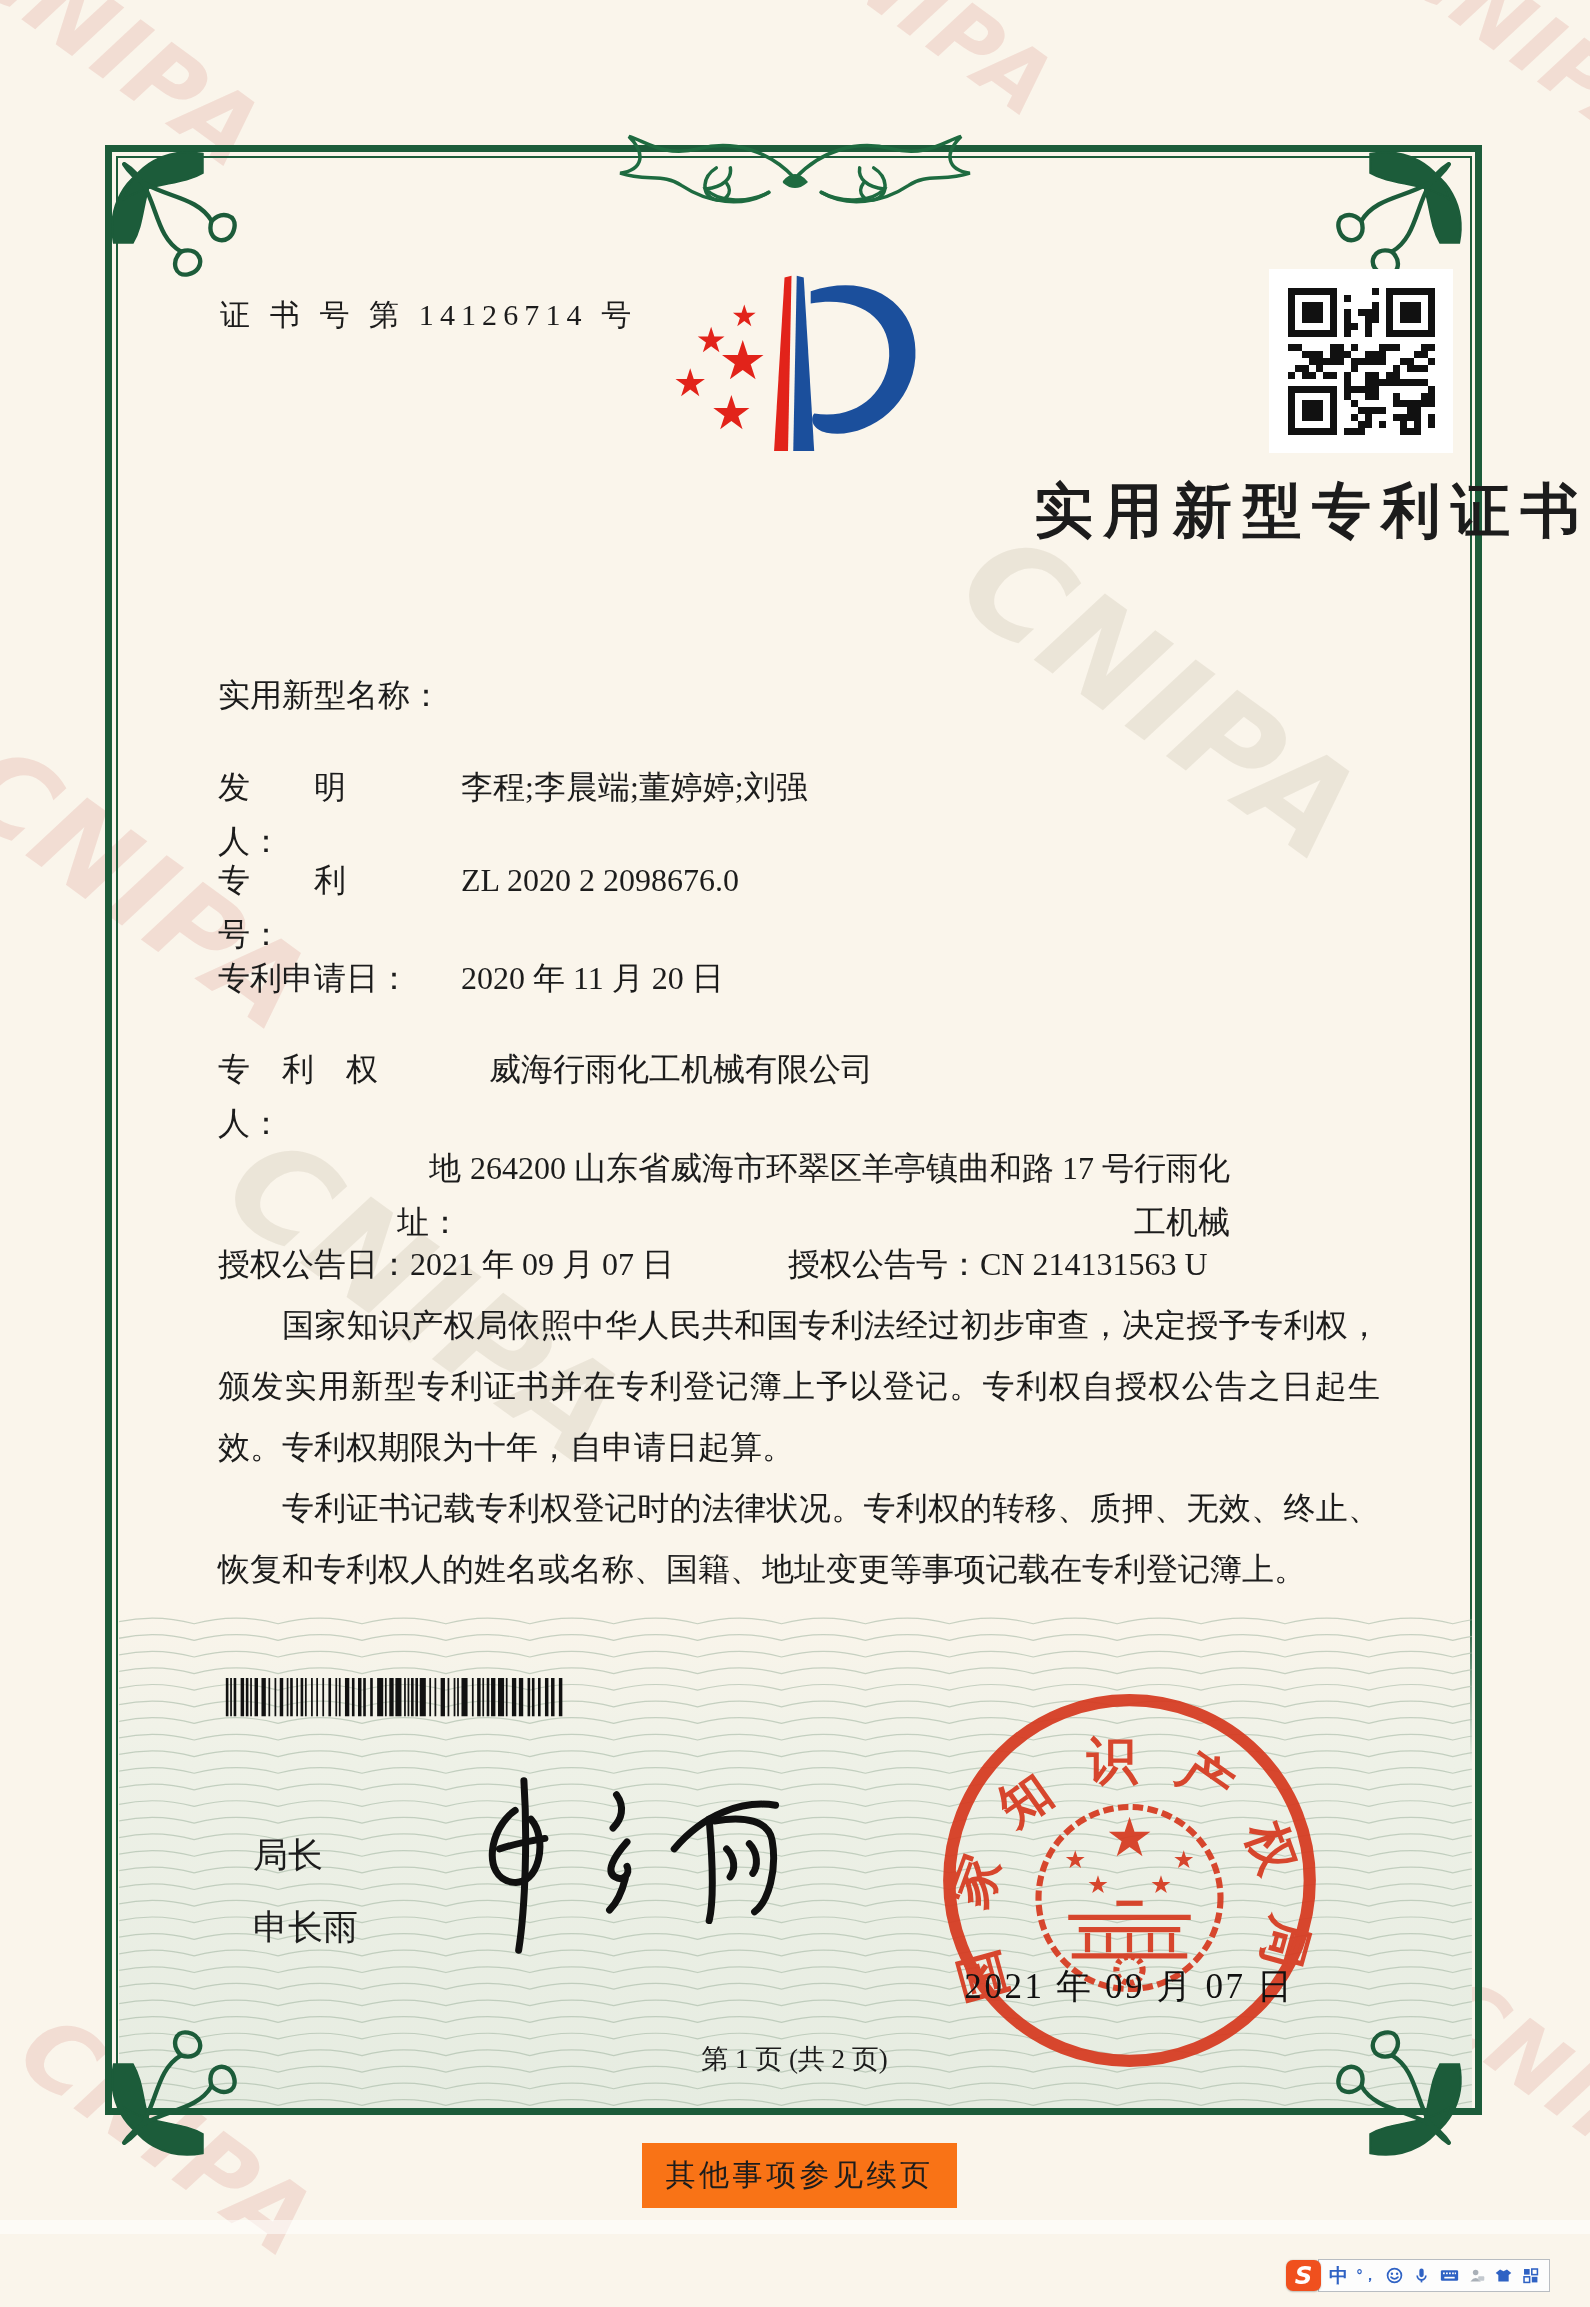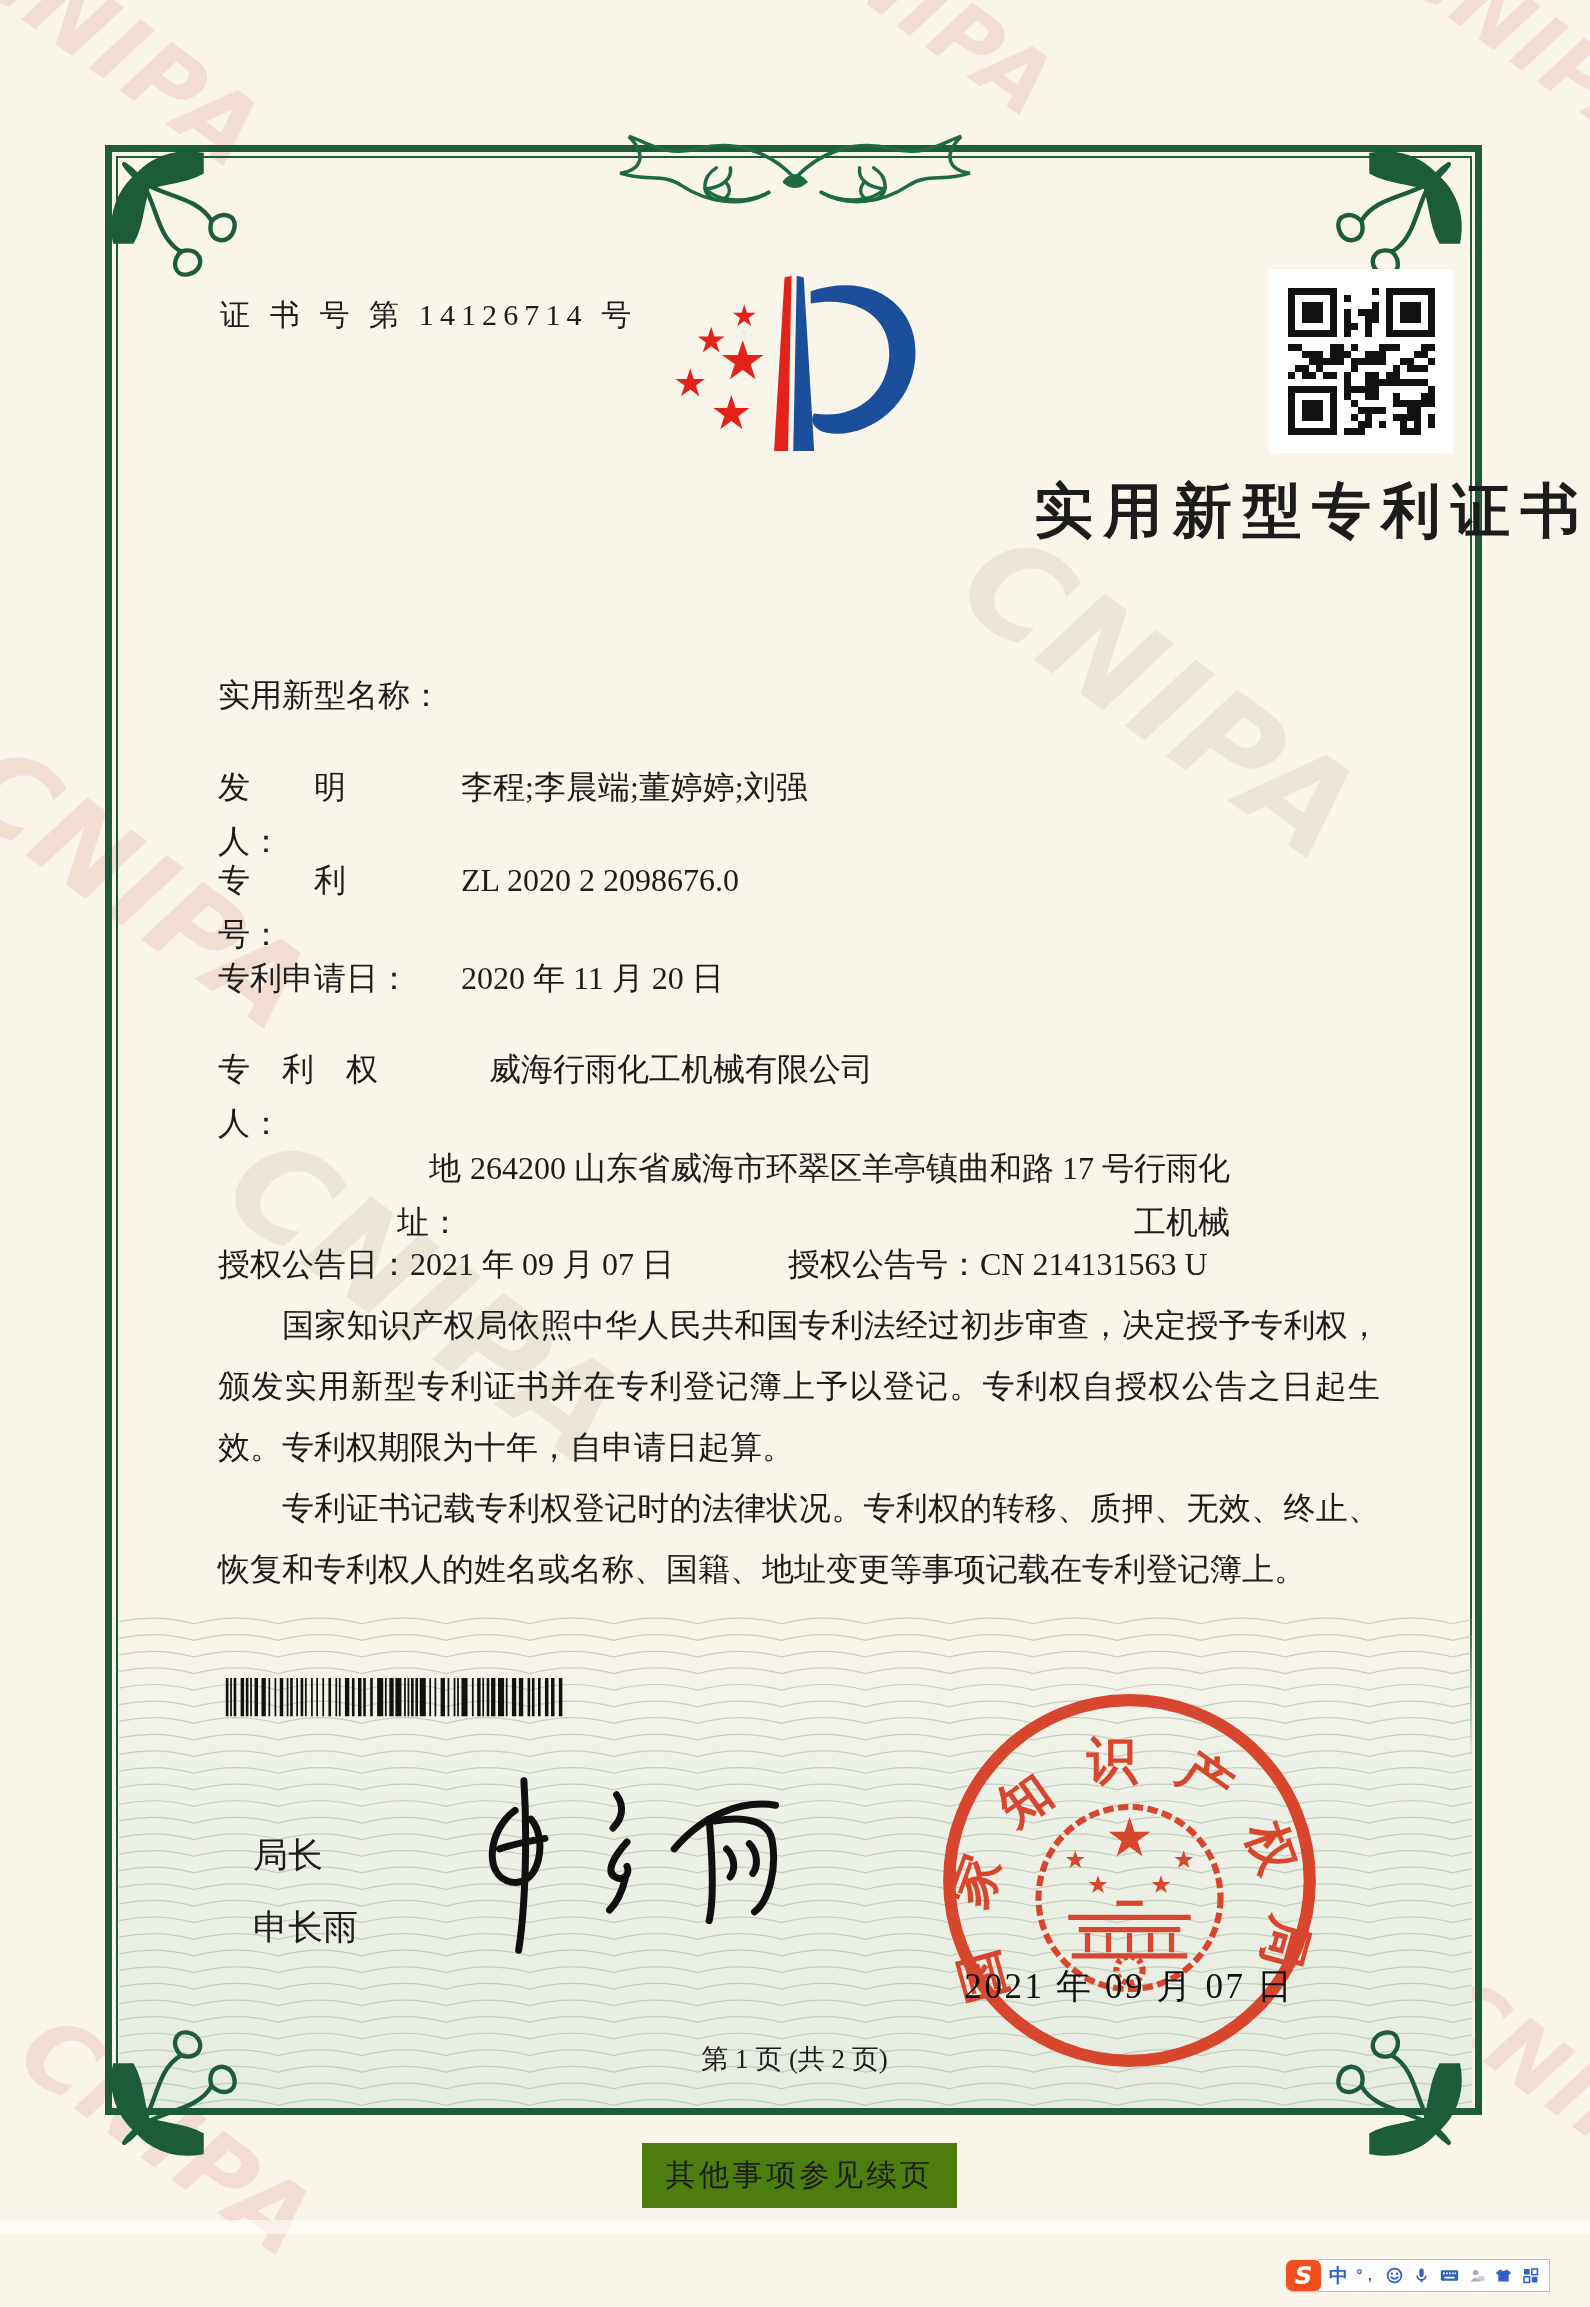--- a/index.html
+++ b/index.html
@@ -32,21 +32,21 @@
          text-align:justify;}
   .paras p{margin:0;text-indent:2em;}
   .barcode{position:absolute;left:223px;top:1678px;}
   .signer{position:absolute;left:253px;top:1819px;font-size:35px;line-height:72px;
           font-family:"Liberation Sans","DejaVu Sans",sans-serif;}
   .signature{position:absolute;left:454px;top:1765px;}
   .seal{position:absolute;left:937px;top:1688px;}
   .seal-date{position:absolute;left:937px;top:1963px;width:385px;text-align:center;
              font-size:35px;letter-spacing:2.6px;color:#111;}
   .page-no{position:absolute;left:105px;top:2041px;width:1379px;text-align:center;font-size:27px;}
-  .cont-note{position:absolute;left:642px;top:2143px;width:315px;height:65px;background:#4d7c0f;
+  .cont-note{position:absolute;left:642px;top:2143px;width:315px;height:65px;background:#f97316;
              display:flex;align-items:center;justify-content:center;font-size:30px;letter-spacing:3.5px;}
   .scan-band{position:absolute;left:0;top:2220px;width:1590px;height:14px;background:rgba(255,255,255,0.55);}
   
   .ime{position:absolute;left:1286px;top:2258px;height:35px;display:flex;align-items:center;z-index:20;}
   .ime-panel{display:flex;align-items:center;gap:7.9px;height:31px;background:#fdfdfd;
              border:0.9px solid #b9bdc2;padding:0 8.7px 0 10.5px;}
   .sogou{width:35px;height:31px;background:#f0501e;border-radius:7px;display:flex;align-items:center;
          justify-content:center;color:#fff;font-family:"DejaVu Sans",sans-serif;font-weight:bold;
          font-size:24.5px;font-style:italic;margin-right:-3.5px;box-shadow:0 0.9px 1.7px rgba(0,0,0,.25);z-index:2;}
   .ime-txt{color:#2f62c4;font-family:"DejaVu Sans",sans-serif;font-weight:bold;font-size:19px;line-height:31px;}

